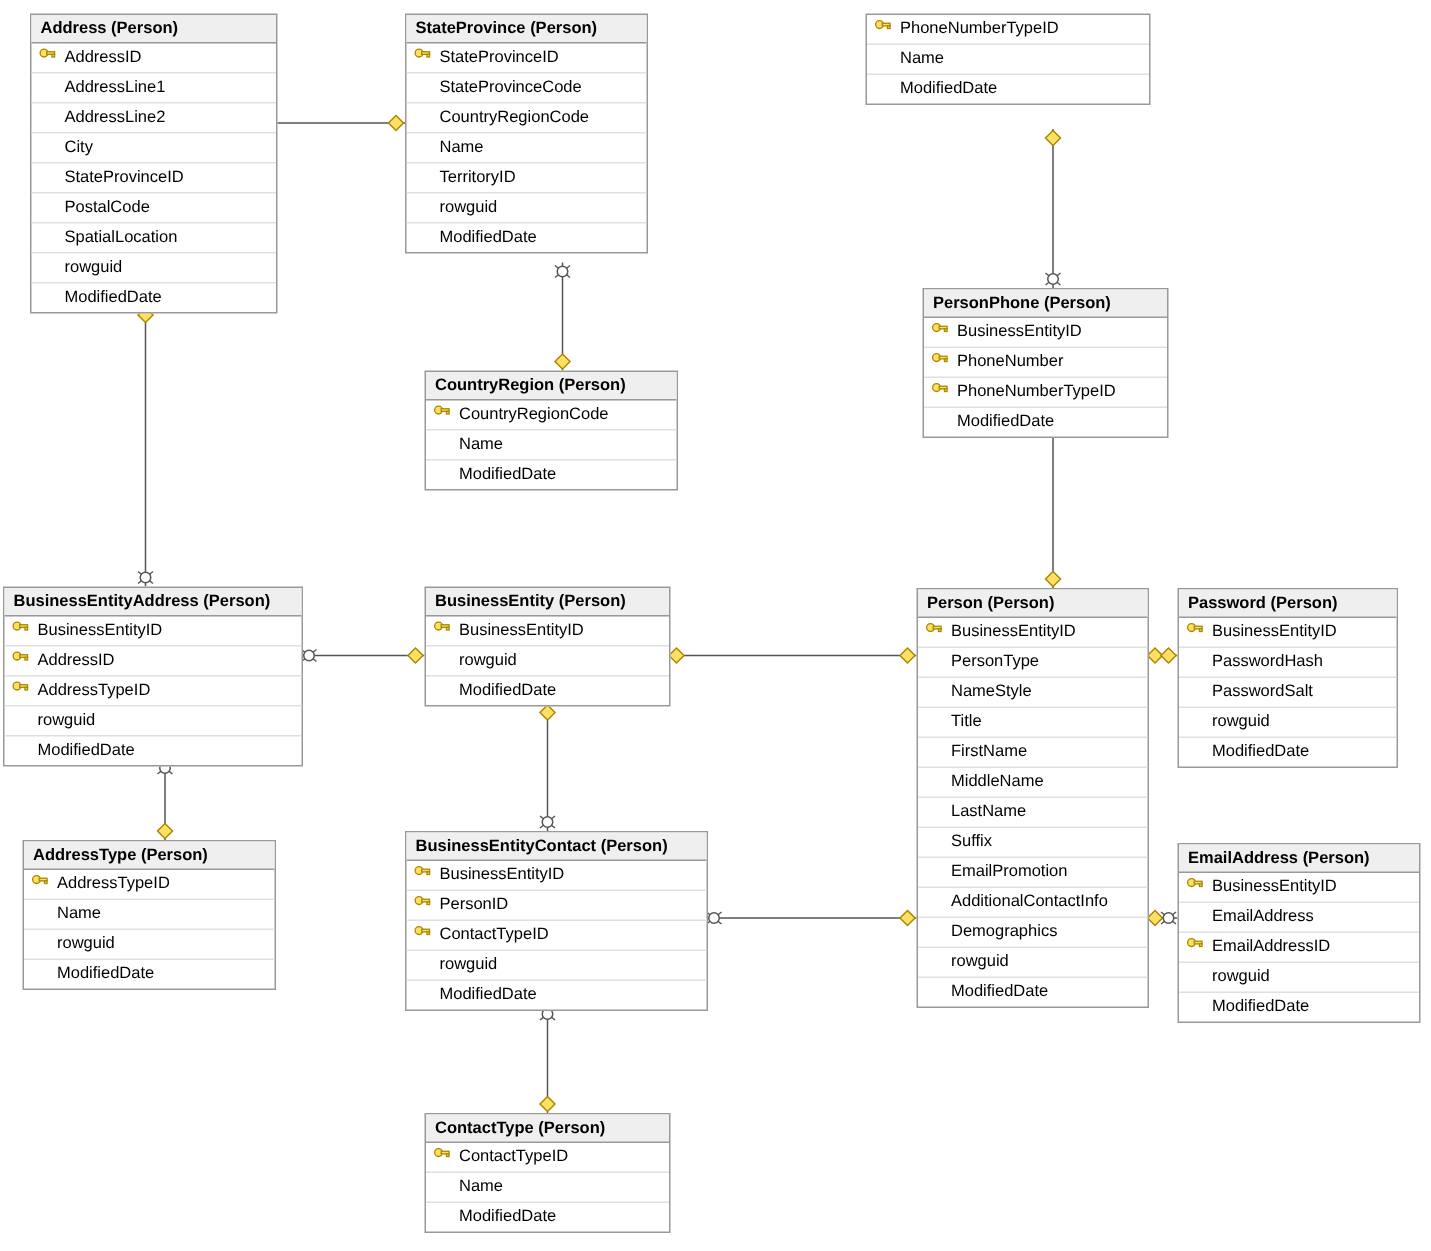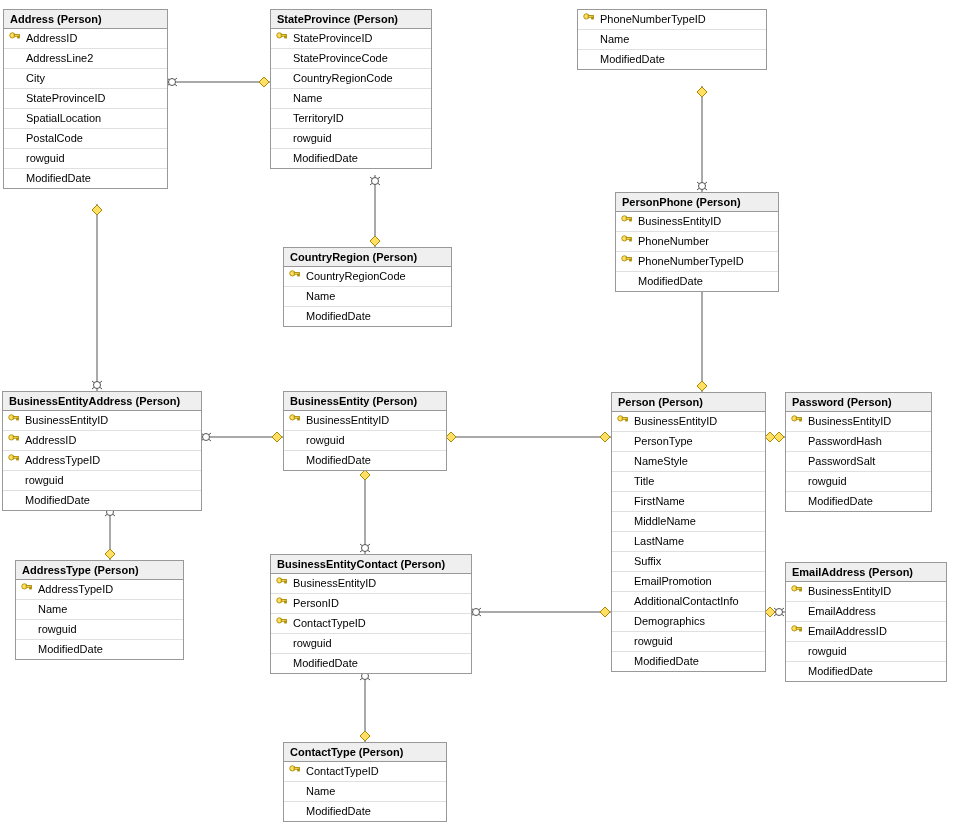--- a/index.html
+++ b/index.html
@@ -73,33 +73,34 @@
 <path d="M764,612 H785"></path>
       <use href="#pk" x="770" y="612"></use>
       <use href="#inf" x="779" y="612"></use>
 
 <path d="M365,670 V742"></path>
       <use href="#inf" x="365" y="676"></use>
       <use href="#pk" x="365" y="736"></use>
 </g>
 </svg>
 
-<div class="tbl" style="left:3px;top:9px;width:163px">
+<div class="tbl" style="left:20px;top:9px;width:163px">
 <div class="hdr">Address (Person)</div>
 <div>
       <div class="row"><svg class="key" viewBox="0 0 16 16">
           <circle cx="5" cy="5" r="3" fill="#ffe064" stroke="#aa8800"></circle>
           <rect x="7" y="4" width="6" height="2" fill="#ffe064" stroke="#aa8800"></rect>
           <rect x="11" y="6" width="2" height="2" fill="#ffe064" stroke="#aa8800"></rect>
         </svg><span>AddressID</span></div>
+      <div class="row"><span>AddressLine1</span></div>
       <div class="row"><span>AddressLine2</span></div>
       <div class="row"><span>City</span></div>
       <div class="row"><span>StateProvinceID</span></div>
+      <div class="row"><span>PostalCode</span></div>
       <div class="row"><span>SpatialLocation</span></div>
-      <div class="row"><span>PostalCode</span></div>
       <div class="row"><span>rowguid</span></div>
       <div class="row"><span>ModifiedDate</span></div>
     </div>
 </div>
 
 <div class="tbl" style="left:270px;top:9px;width:160px">
 <div class="hdr">StateProvince (Person)</div>
 <div>
       <div class="row"><svg class="key" viewBox="0 0 16 16">
           <circle cx="5" cy="5" r="3" fill="#ffe064" stroke="#aa8800"></circle>

